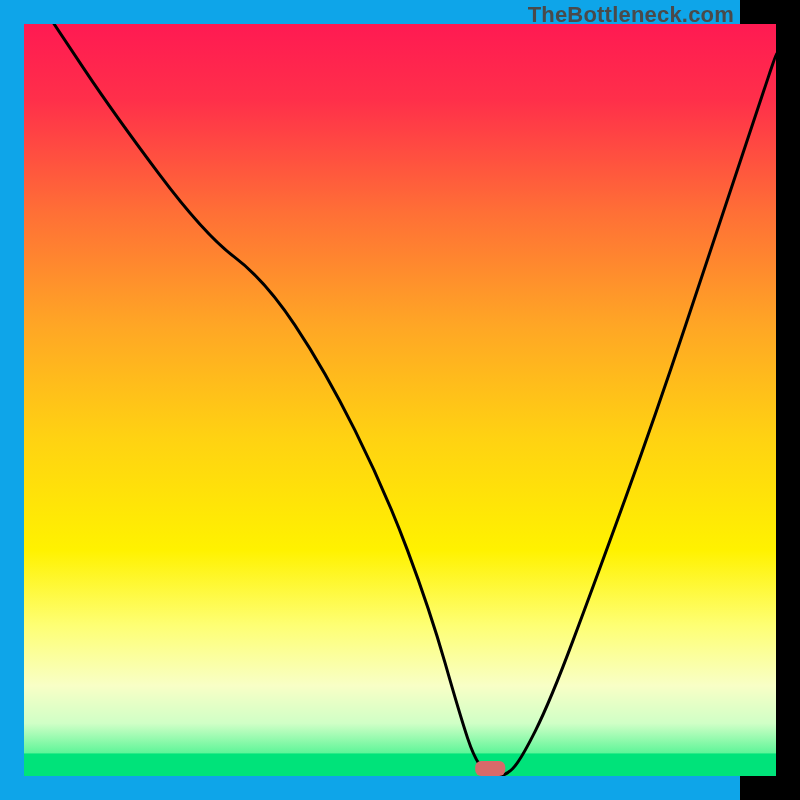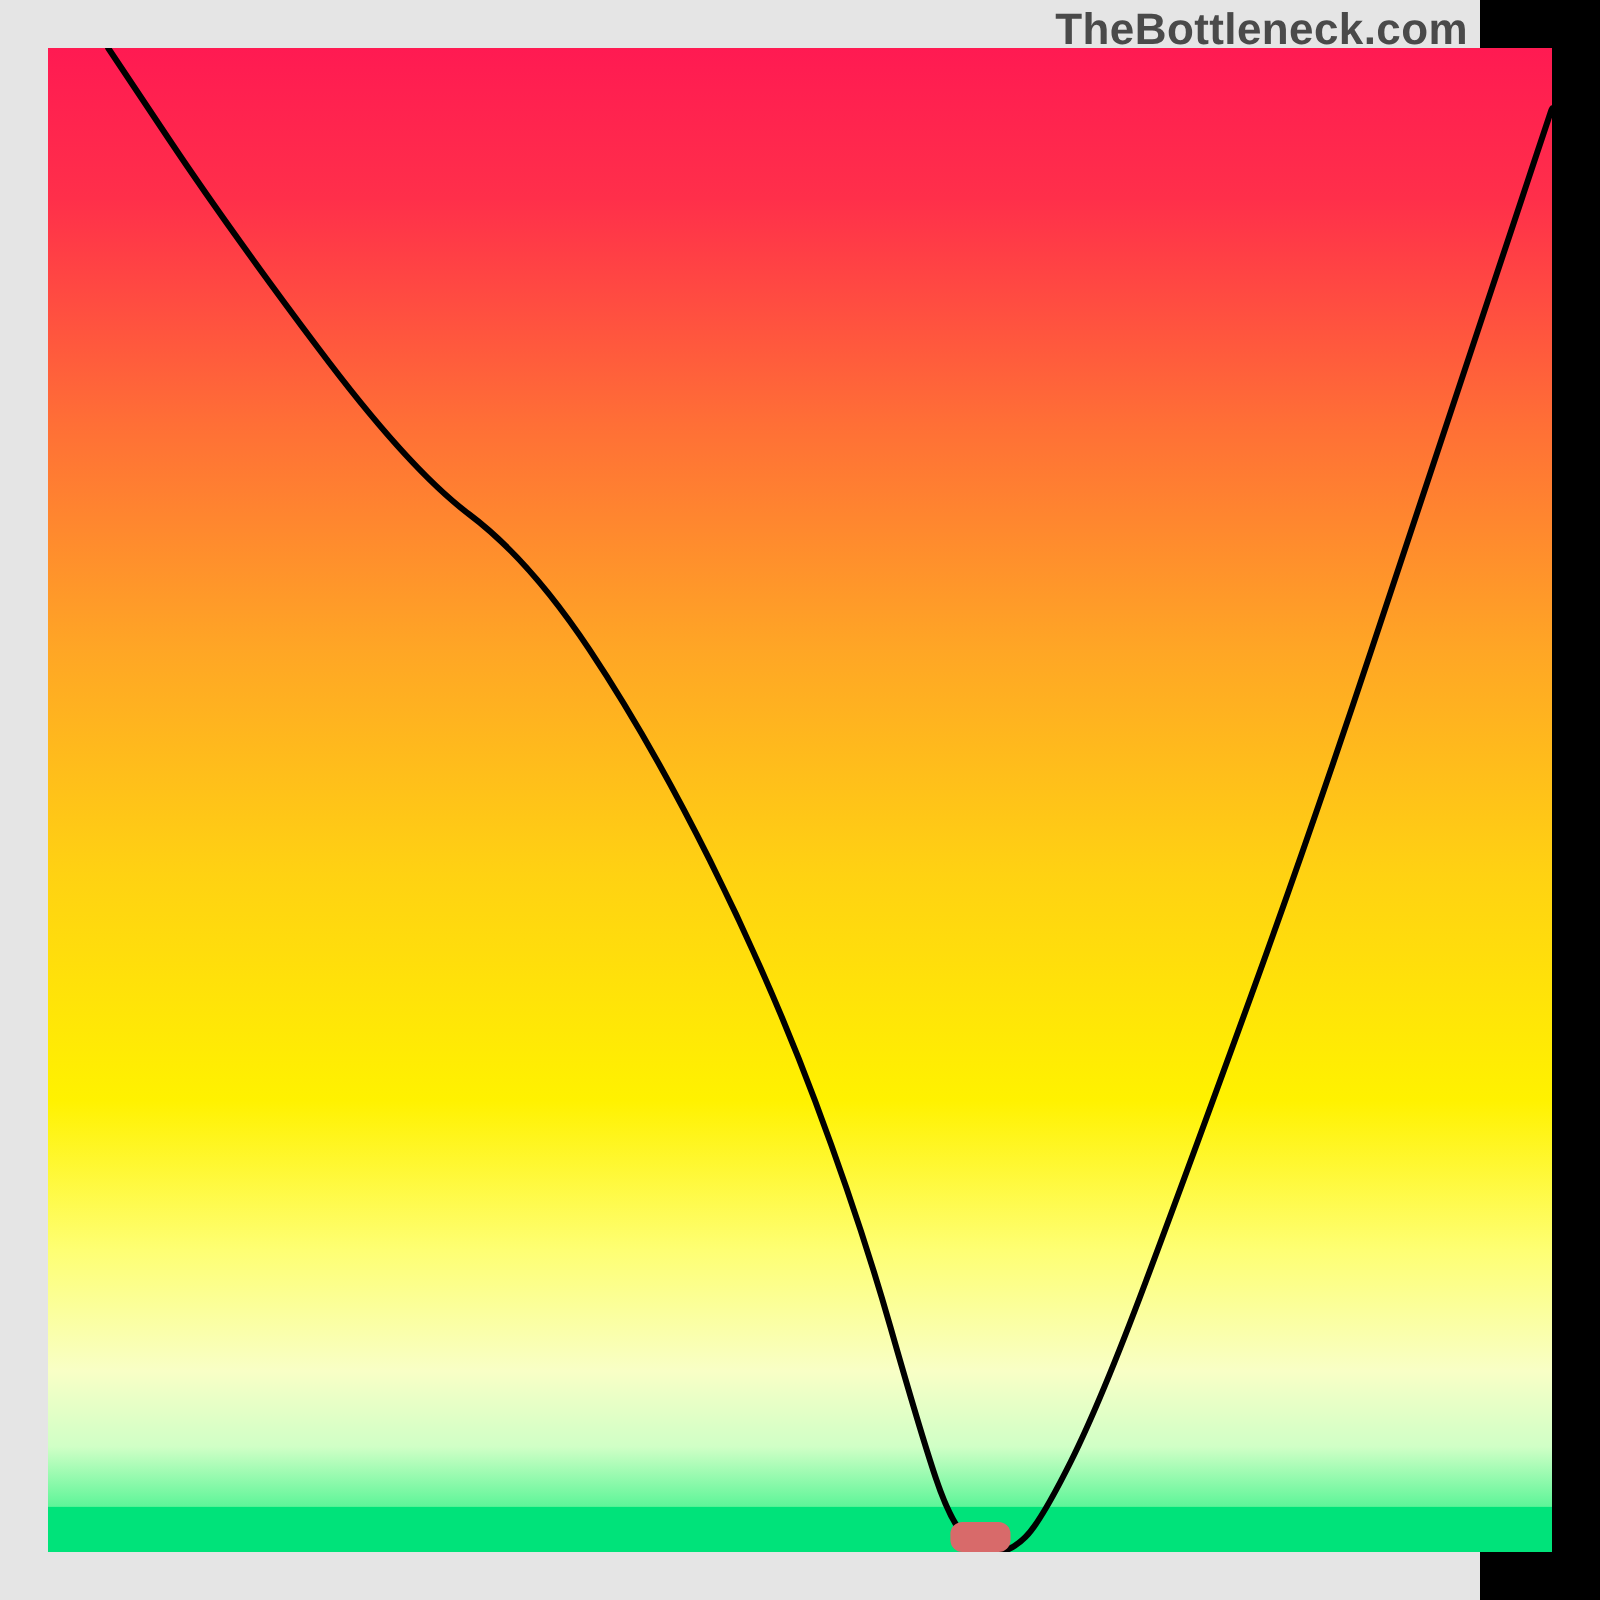--- a/index.html
+++ b/index.html
@@ -9,21 +9,21 @@
     height: 800px;
     background: #000;
     overflow: hidden;
   }
   .frame {
     position: absolute;
     left: 0;
     top: 0;
     width: 740px;
     height: 800px;
-    background: #e5e5e5;
+    background: #0ea5e9;
   }
   .plot {
     position: absolute;
     left: 24px;
     top: 24px;
     width: 752px;
     height: 752px;
     overflow: hidden;
   }
   .attribution {

